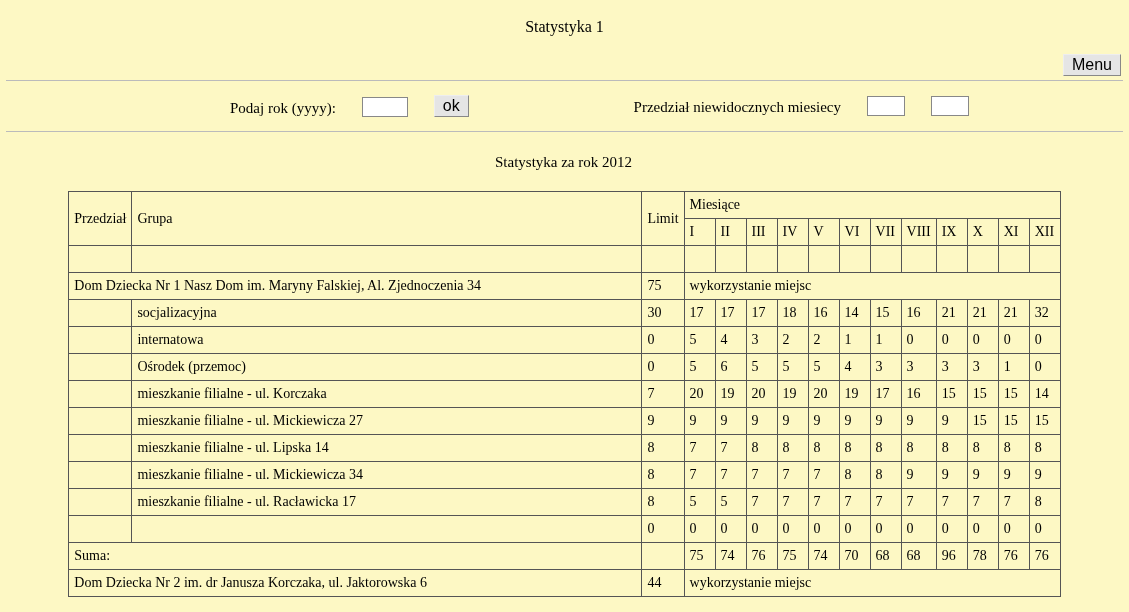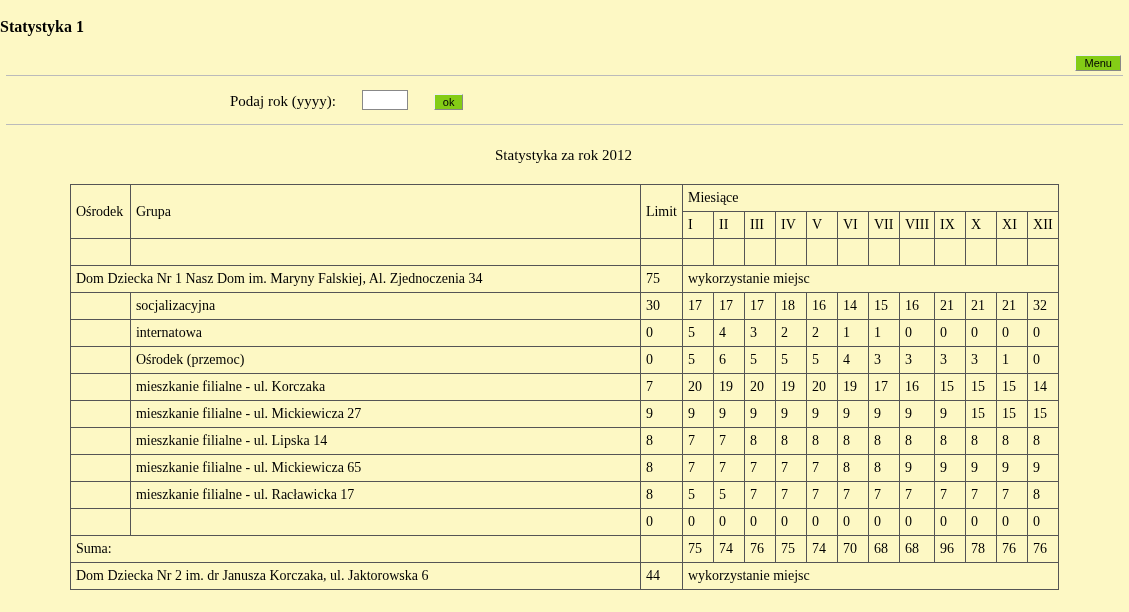--- a/index.html
+++ b/index.html
@@ -5,37 +5,37 @@
   html, body {
     margin: 0;
     padding: 0;
     background: #fdf8c4;
     font-family: "Times New Roman", Times, serif;
     font-size: 15px;
     color: #000;
     width: 1129px;
   }
   h3.title {
-    text-align: left;
+    text-align: center;
     font-size: 16px;
-    font-weight: bold;
+    font-weight: normal;
     margin: 18px 0 18px 0;
   }
   .topbar {
     text-align: right;
     padding-right: 8px;
     margin-bottom: 4px;
   }
   .btn {
-    background: #84cc16;
+    background: #e5e5e5;
     border: 1px solid #888;
     border-top-color: #eee;
     border-left-color: #eee;
     font-family: Arial, sans-serif;
-    font-size: 11px;
+    font-size: 16px;
     padding: 1px 8px;
     cursor: pointer;
   }
   hr {
     border: none;
     border-top: 1px solid #bbb;
     margin: 4px 6px;
   }
   .form-row {
     display: flex;
@@ -102,20 +102,25 @@
 </div>
 
 <hr>
 
 <div class="form-row">
   <div class="form-left">
     <span>Podaj rok (yyyy):</span>
     <input class="txt" type="text" value="" style="">
     <button class="btn">ok</button>
   </div>
+  <div class="form-right">
+    <span>Przedział niewidocznych miesiecy</span>
+    <input class="txt narrow" type="text" value="" style="">
+    <input class="txt narrow" type="text" value="" style="">
+  </div>
 </div>
 
 <hr>
 
 <div class="subtitle">Statystyka za rok 2012</div>
 
 <table class="stats">
   <colgroup>
     <col class="c-plac">
       <col class="c-grupa">
@@ -129,21 +134,21 @@
       <col class="c-m">
       <col class="c-m">
     <col class="c-m">
       <col class="c-m">
       <col class="c-m">
       <col class="c-m">
   </colgroup>
 
   <tbody>
       <tr>
-    <th rowspan="2">Ośrodek</th>
+    <th rowspan="2">Przedział</th>
     <th rowspan="2">Grupa</th>
     <th rowspan="2">Limit</th>
     <th colspan="12" class="months-hdr">Miesiące</th>
   </tr>
 
   <tr>
     <th>I</th>
     <th>II</th>
     <th>III</th>
     <th>IV</th>
@@ -280,21 +285,21 @@
         <td class="num">8</td>
         <td class="num">8</td>
         <td class="num">8</td>
         <td class="num">8</td>
         <td class="num">8</td>
         <td class="num">8</td>
         <td class="num">8</td>
       </tr>
       <tr>
         <td></td>
-        <td>mieszkanie filialne - ul. Mickiewicza 65</td>
+        <td>mieszkanie filialne - ul. Mickiewicza 34</td>
         <td class="num">8</td>
         <td class="num">7</td>
         <td class="num">7</td>
         <td class="num">7</td>
         <td class="num">7</td>
         <td class="num">7</td>
         <td class="num">8</td>
         <td class="num">8</td>
         <td class="num">9</td>
         <td class="num">9</td>

